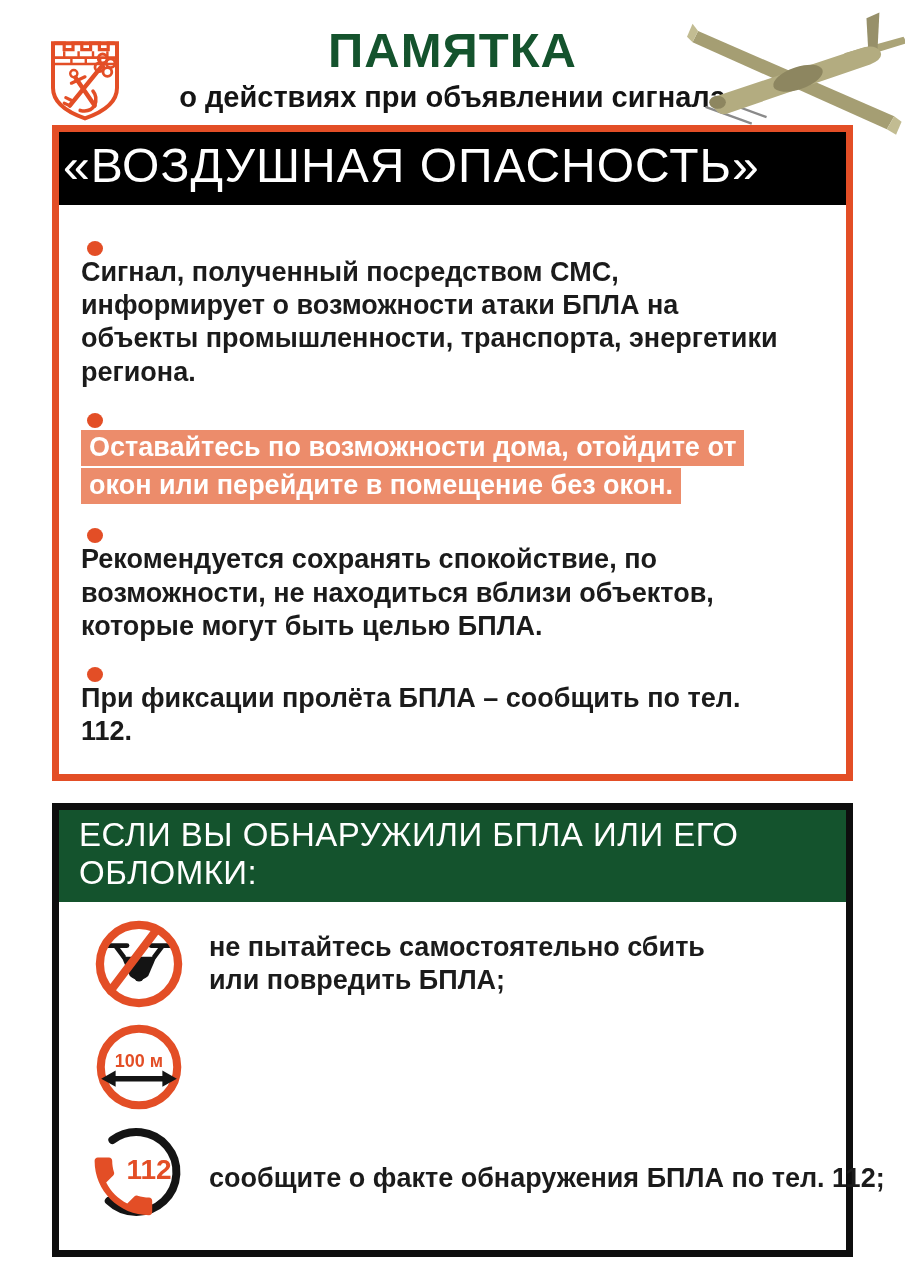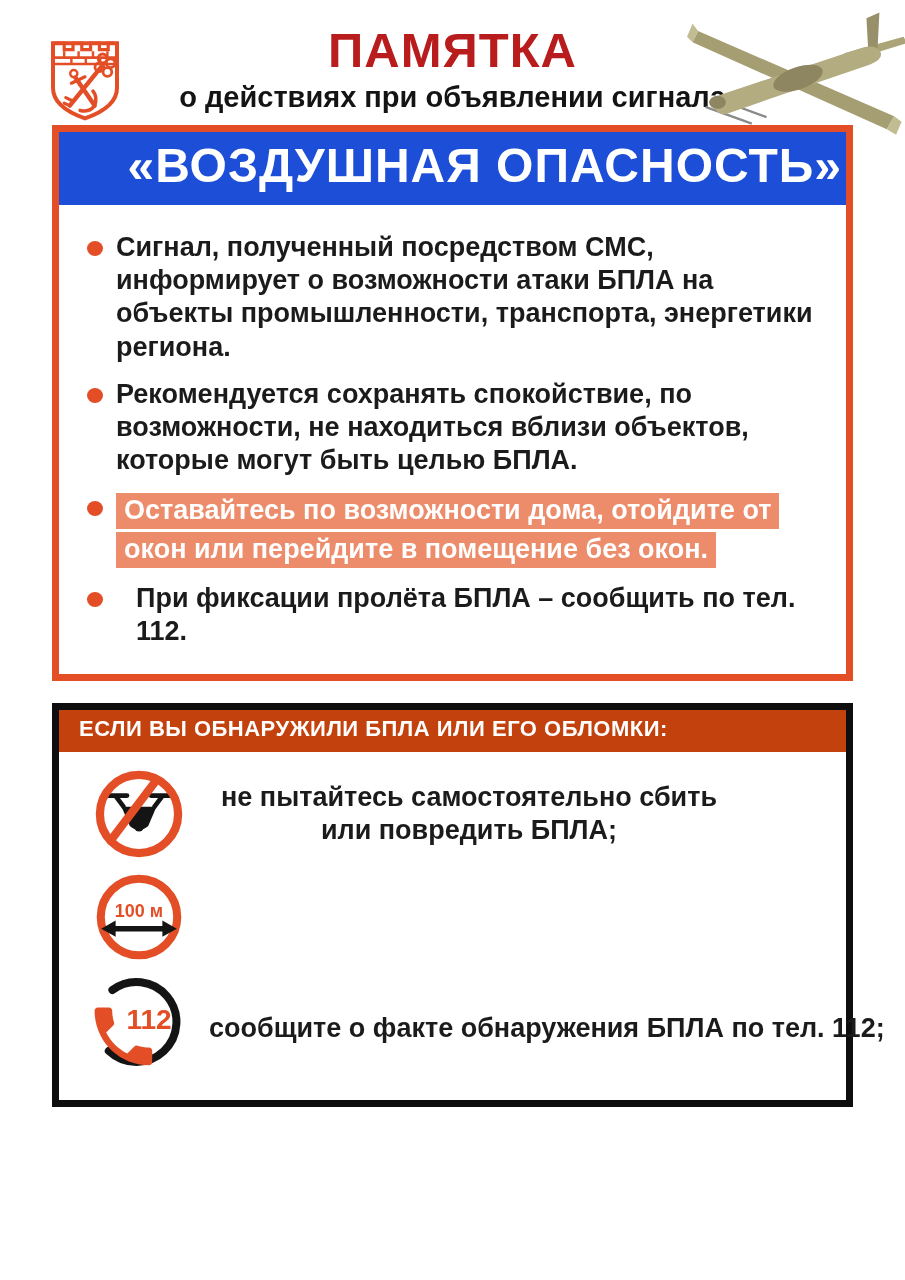--- a/index.html
+++ b/index.html
@@ -11,39 +11,39 @@
     background: #ffffff;
     font-family: "Liberation Sans", "DejaVu Sans", sans-serif;
     color: #161616;
     overflow: hidden;
   }
 
   
   .header { position: relative; height: 125px; }
   .emblem { position: absolute; left: 45px; top: 24px; width: 80px; height: 112px; }
   .titles { text-align: center; padding-top: 26px; }
-  .title { font-size: 49px; font-weight: bold; letter-spacing: 1px; line-height: 1.0; color: #b91c1c; }
+  .title { font-size: 49px; font-weight: bold; letter-spacing: 1px; line-height: 1.0; color: #14532d; }
   .subtitle { font-size: 29px; font-weight: bold; margin-top: 6px; color: #141414; }
   .drone { position: absolute; right: -4px; top: -2px; width: 222px; height: 142px; }
 
   
   .danger-box {
     margin: 0 52px;
     border: 7px solid #E34E26;
     background: #fff;
   }
   .danger-banner {
-    background: #1d4ed8; color: #ffffff;
-    text-align: right;
-    font-size: 48px; font-weight: bold; letter-spacing: 1px;
+    background: #000000; color: #ffffff;
+    text-align: left;
+    font-size: 48px; font-weight: normal; letter-spacing: 1px;
     padding: 6px 4px 12px;
   }
   .danger-body { padding: 26px 26px 26px 22px; }
-  .bullet { display: flex; margin-bottom: 14px; }
-  .bullet:last-child { margin-bottom: 0; gap: 20px; }
+  .bullet { display: flex; margin-bottom: 14px; flex-direction: column; }
+  .bullet:last-child { margin-bottom: 0; }
   .bullet .dot {
     flex: none; width: 16px; height: 15px; border-radius: 50%;
     background: #E34E26; margin: 10px 13px 0 6px;
   }
   .bullet p {
     font-size: 27px; line-height: 1.23; font-weight: 600;
     max-width: 710px; color: #1b1b1b;
   }
   .bullet.highlighted p { line-height: 1.42; }
   .hl {
@@ -52,29 +52,29 @@
     -webkit-box-decoration-break: clone; box-decoration-break: clone;
   }
 
   
   .found-box {
     margin: 22px 52px 0;
     border: 7px solid #0e0e0e;
     background: #fff;
   }
   .found-header {
-    background: #c2410c; color: #ffffff;
-    font-size: 22px; font-weight: bold; letter-spacing: 0.5px;
+    background: #14532d; color: #ffffff;
+    font-size: 33px; font-weight: normal; letter-spacing: 0.5px;
     padding: 6px 8px 10px 20px;
   }
   .found-rows { padding: 16px 20px 18px 10px; }
   .found-row { display: flex; align-items: center; margin-bottom: 12px; }
   .found-row:last-child { margin-bottom: 0; }
   .icon-cell { flex: none; width: 140px; display: flex; justify-content: center; align-items: center; text-align: right; }
-  .found-row p { font-size: 27px; line-height: 1.24; font-weight: 600; color: #1b1b1b; text-align: center; }
+  .found-row p { font-size: 27px; line-height: 1.24; font-weight: 600; color: #1b1b1b; }
   .row-1 p { max-width: 520px; }
   .row-2 p { max-width: 520px; }
   .row-3 p { white-space: nowrap; }
 </style>
 </head>
 <body>
 
 <div class="poster">
 
   <div class="header">
@@ -121,27 +121,27 @@
   </div>
 
   <section class="danger-box">
     <div class="danger-banner">«ВОЗДУШНАЯ ОПАСНОСТЬ»</div>
 
     <div class="danger-body">
       <div class="bullet">
         <span class="dot"></span>
         <p>Сигнал, полученный посредством СМС, информирует о возможности атаки БПЛА на объекты промышленности, транспорта, энергетики региона.</p>
       </div>
+      <div class="bullet highlighted">
+        <span class="dot"></span>
+        <p><span class="hl">Оставайтесь по возможности дома, отойдите от окон или перейдите в помещение без окон.</span></p>
+      </div>
       <div class="bullet">
         <span class="dot"></span>
         <p>Рекомендуется сохранять спокойствие, по возможности, не находиться вблизи объектов, которые могут быть целью БПЛА.</p>
-      </div>
-      <div class="bullet highlighted">
-        <span class="dot"></span>
-        <p><span class="hl">Оставайтесь по возможности дома, отойдите от окон или перейдите в помещение без окон.</span></p>
       </div>
       <div class="bullet">
         <span class="dot"></span>
         <p>При фиксации пролёта БПЛА – сообщить по тел. 112.</p>
       </div>
     </div>
   </section>
 
   <section class="found-box">
     <div class="found-header">ЕСЛИ ВЫ ОБНАРУЖИЛИ БПЛА ИЛИ ЕГО ОБЛОМКИ:</div>

